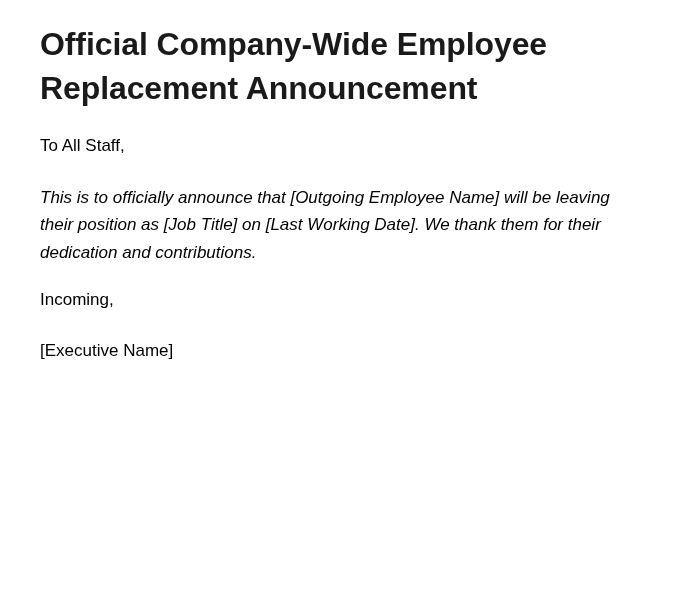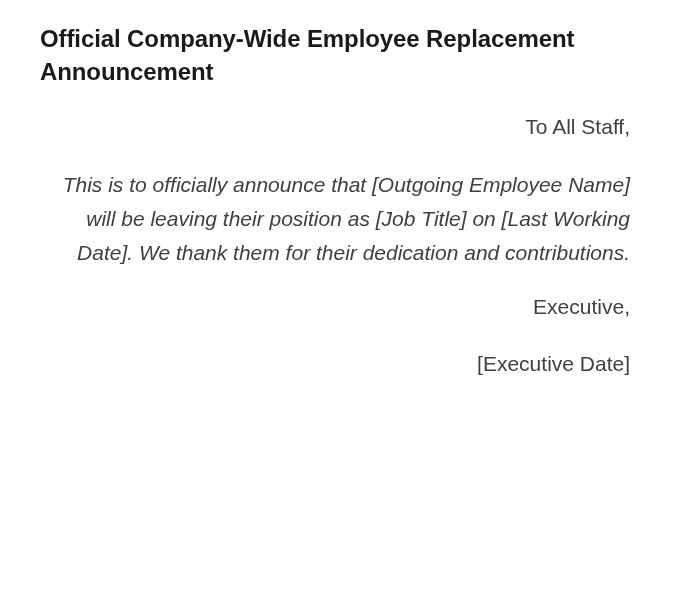--- a/index.html
+++ b/index.html
@@ -15,34 +15,33 @@
     overflow: hidden;
   }
   .page {
     box-sizing: border-box;
     width: 700px;
     height: 590px;
     padding: 22px 70px 0 40px;
     background: #ffffff;
   }
   .doc-title {
-    font-size: 24px;
+    font-size: 32px;
     font-weight: bold;
     line-height: 1.38;
     letter-spacing: -0.1px;
     margin: 0 0 22px 0;
     color: #1a1a1a;
   }
   .doc-para {
-    font-size: 21px;
+    font-size: 17px;
     line-height: 1.62;
     margin: 0 0 20px 0;
-    color: #404040;
+    color: #000000;
     font-weight: normal;
-    text-align: right;
   }
   .doc-para.tight {
     margin-bottom: 20px;
     font-style: italic;
   }
   .doc-para.salutation {
     margin-bottom: 24px;
   }
   .doc-para.signoff {
     margin-bottom: 23px;
@@ -55,16 +54,16 @@
 <body>
 
 <div class="page">
   <h1 class="doc-title">Official Company-Wide Employee Replacement Announcement</h1>
 
   <p class="doc-para salutation">To All Staff,</p>
 
   <p class="doc-para tight">This is to officially announce that [Outgoing Employee Name] will be leaving their position as [Job Title] on [Last Working Date]. We thank them for their dedication and contributions.</p>
 
 
-  <p class="doc-para signoff">Executive,</p>
+  <p class="doc-para signoff">Incoming,</p>
 
-  <p class="doc-para signature">[Executive Date]</p>
+  <p class="doc-para signature">[Executive Name]</p>
 </div>
 
 </body></html>

